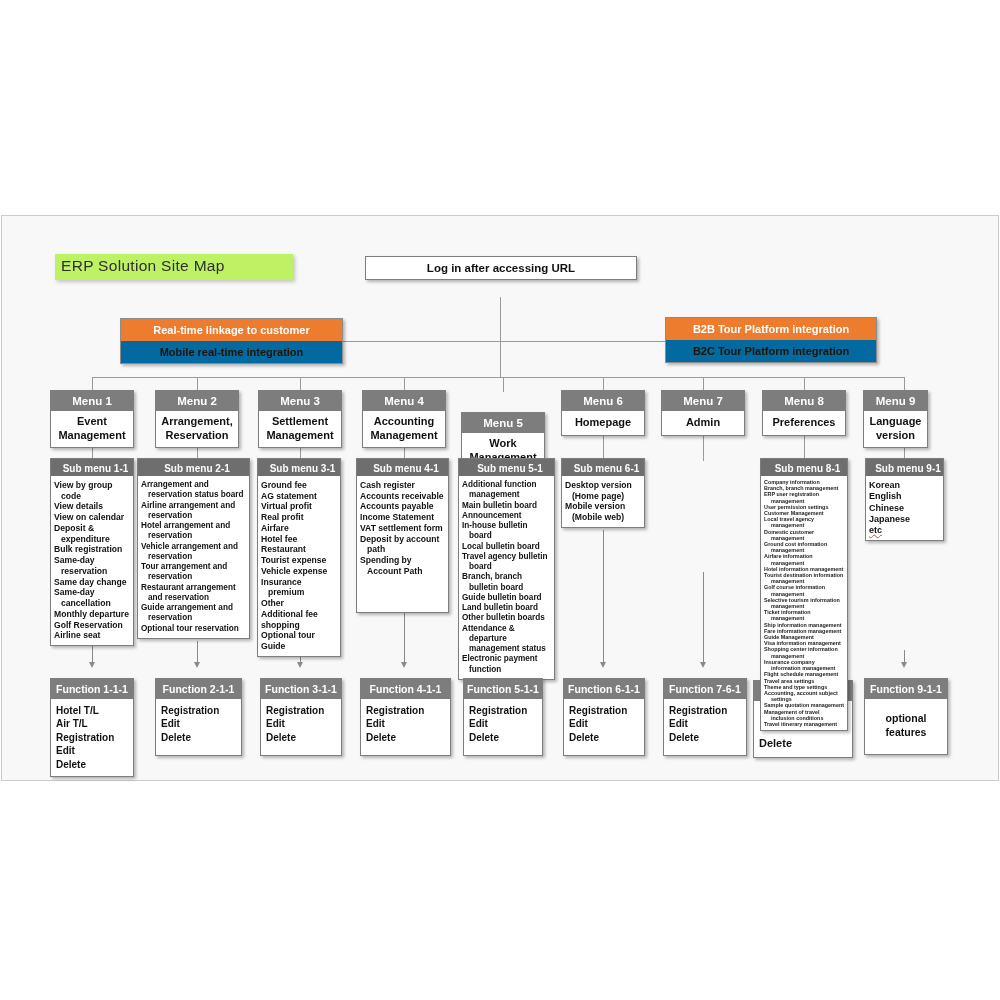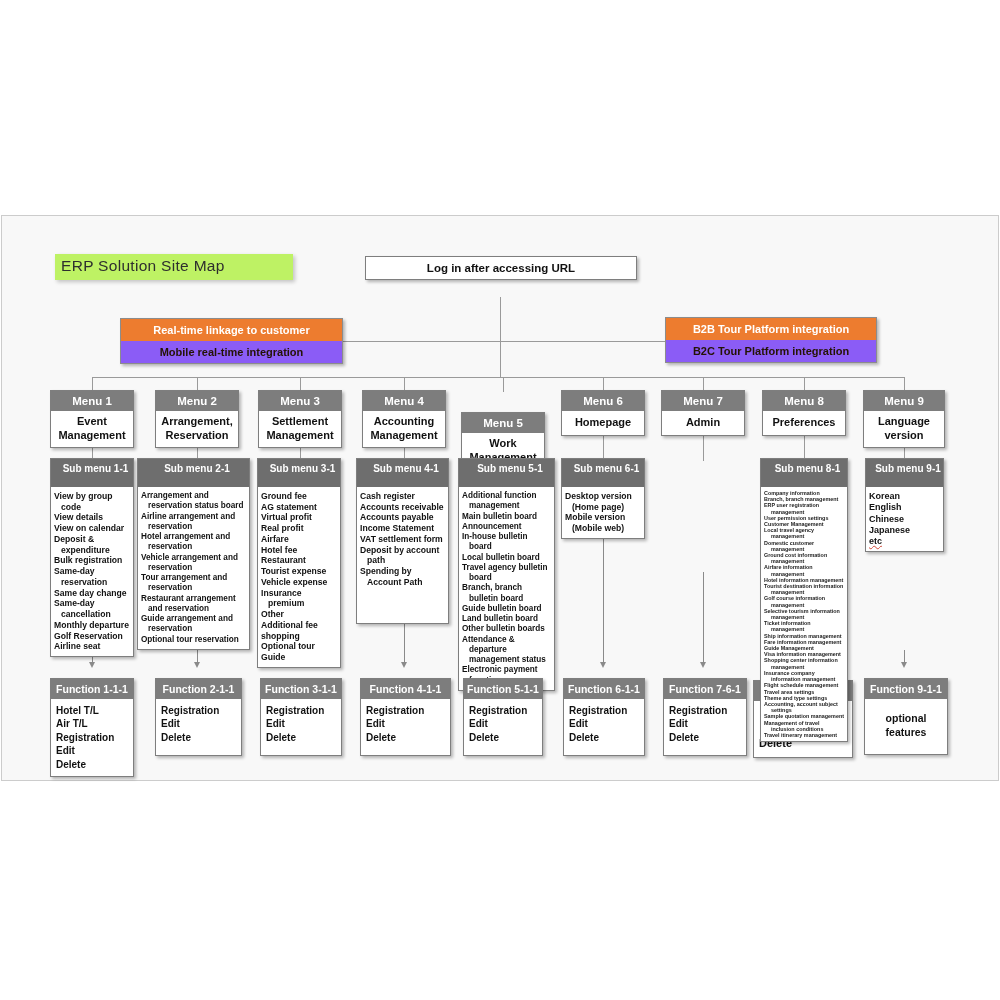--- a/index.html
+++ b/index.html
@@ -4,21 +4,21 @@
 <style>
   html,body{margin:0;padding:0;}
   #canvas{position:relative;width:1000px;height:1000px;background:#ffffff;
           font-family:"Liberation Sans", sans-serif;overflow:hidden;}
   #frame{position:absolute;left:1px;top:215px;width:996px;height:564px;
          background:#f8f8f8;border:1px solid #cccccc;}
   .box{position:absolute;background:#fff;border:1px solid #7e7e7e;
        box-shadow:2px 2px 3px rgba(0,0,0,0.28);z-index:2;box-sizing:border-box;}
   .box-head{background:#7d7d7d;color:#fff;font-weight:bold;text-align:center;
             font-size:11.5px;height:20px;line-height:20px;overflow:hidden;}
-  .sub .box-head{background:#6e6e6e;font-size:10px;height:28px;line-height:19px;padding-left:7px;}
+  .sub .box-head{background:#6e6e6e;font-size:10px;height:17px;line-height:19px;padding-left:7px;}
   .fn  .box-head{font-size:10.5px;}
   .menu-body{display:flex;align-items:center;justify-content:center;text-align:center;
              font-weight:bold;font-size:11px;line-height:1.25;padding:3px 2px;color:#111;}
   .sub-body{font-size:8.6px;line-height:1.25;font-weight:bold;padding:4px 3px;color:#111;}
   .sub-item{padding-left:7px;text-indent:-7px;}
   .fn-body{font-size:10px;font-weight:bold;line-height:1.34;padding:5px 5px;color:#111;}
   .small82 .sub-body{font-size:8.2px;}
   .tiny .sub-body{font-size:5.4px;line-height:1.15;padding:3px 3px;color:#222;}
   .col9sub .sub-body{font-size:9px;}
   .col9sub .sub-item:last-child{text-decoration:underline;text-decoration-style:wavy;
@@ -29,21 +29,21 @@
   .arrow{position:absolute;width:1px;background:#8a8a8a;z-index:1;}
   .arrow::after{content:'';position:absolute;bottom:-5px;left:-3px;
                 border:3px solid transparent;border-top:6px solid #8a8a8a;}
   .title-box{position:absolute;left:55px;top:254px;width:226px;height:20px;background:#bef264;
              box-shadow:2px 2px 4px rgba(0,0,0,0.22);font-size:15.5px;color:#2e2e2e;
              padding:3px 6px;z-index:2;letter-spacing:0.3px;}
   .orange{position:absolute;z-index:2;border:1px solid #8c8c8c;
           box-shadow:2px 2px 3px rgba(0,0,0,0.28);box-sizing:border-box;}
   .or-row{font-weight:bold;font-size:11px;text-align:center;line-height:22px;height:22px;}
   .or-dark{background:#ED7C2F;color:#fff;}
-  .or-light{background:#8b5cf6;color:#241303;}
+  .or-light{background:#0369a1;color:#241303;}
   .erp-head{height:19px;line-height:19px;font-size:11.5px;}
   .erp-body{font-weight:bold;font-size:11.5px;text-align:center;line-height:22px;height:22px;color:#111;}
   .z3{z-index:3;}
 </style>
 </head>
 <body>
 
 <div id="canvas">
   <div id="frame"></div>
 
@@ -120,21 +120,21 @@
     <div class="menu-body" style="min-height:18px;">Homepage</div>
   </div>
   <div class="box" style="left:661px;top:390px;width:84px;">
     <div class="box-head">Menu 7</div>
     <div class="menu-body" style="min-height:18px;">Admin</div>
   </div>
   <div class="box" style="left:762px;top:390px;width:84px;">
     <div class="box-head">Menu 8</div>
     <div class="menu-body" style="min-height:18px;">Preferences</div>
   </div>
-  <div class="box" style="left:863px;top:390px;width:82px;">
+  <div class="box" style="left:863px;top:390px;width:65px;">
     <div class="box-head">Menu 9</div>
     <div class="menu-body" style="min-height:30px;">Language version</div>
   </div>
 
   <div class="box sub" style="left:50px;top:458px;width:84px;">
     <div class="box-head">Sub menu 1-1</div>
     <div class="sub-body">
         <div class="sub-item">View by group code</div>
         <div class="sub-item">View details</div>
         <div class="sub-item">View on calendar</div>

